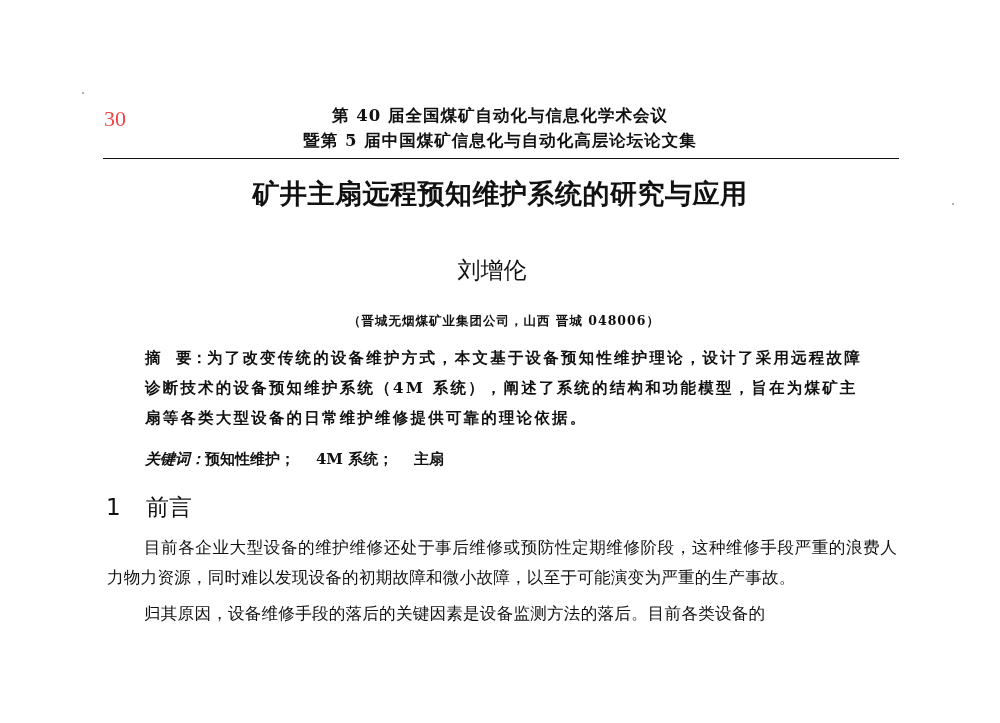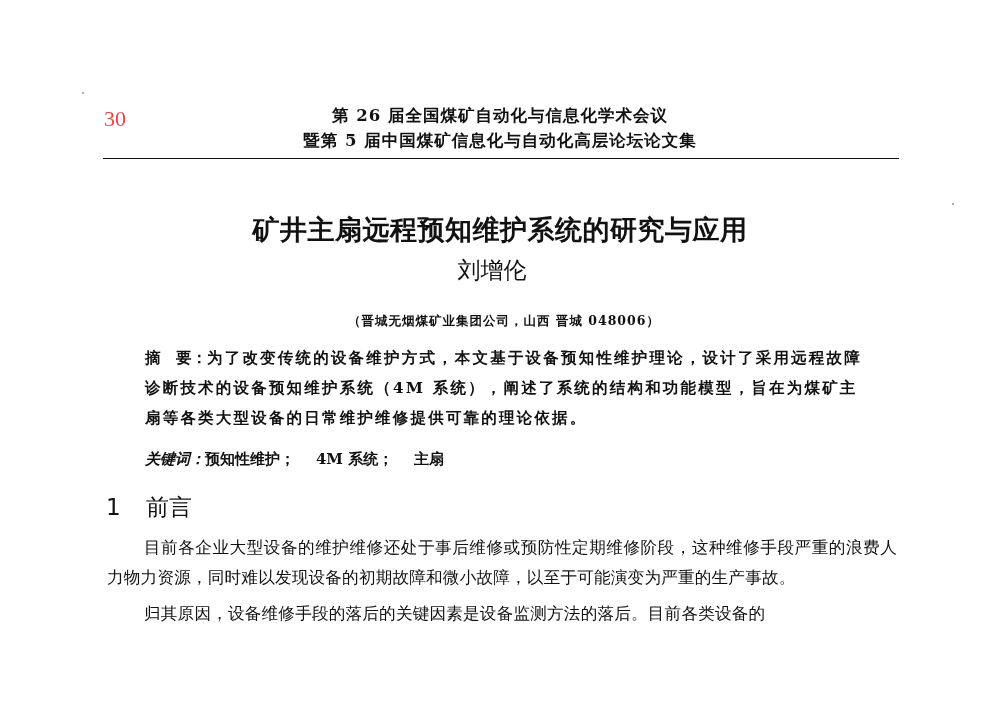--- a/index.html
+++ b/index.html
@@ -47,21 +47,20 @@
   .paper-title {
     position: absolute;
     left: 100px;
     width: 800px;
     top: 176px;
     text-align: center;
     font-family: Liberation Mono, monospace;
     font-weight: bold;
     font-size: 27px;
     letter-spacing: 0.5px;
-    margin-top: 36px;
   }
   .author {
     position: absolute;
     left: 92px;
     width: 800px;
     top: 255px;
     text-align: center;
     font-family: "DejaVu Sans", sans-serif;
     font-size: 23px;
   }
@@ -141,21 +140,21 @@
     background: #999;
     border-radius: 50%;
   }
 </style>
 </head>
 <body>
 
 <div class="page-number">30</div>
 
 <div class="running-header">
-  <span class="line">第 26 届全国煤矿自动化与信息化学术会议</span>
+  <span class="line">第 40 届全国煤矿自动化与信息化学术会议</span>
   <span class="line">暨第 5 届中国煤矿信息化与自动化高层论坛论文集</span>
 </div>
 
 <div class="header-rule"></div>
 
 <div class="paper-title">矿井主扇远程预知维护系统的研究与应用</div>
 
 <div class="author">刘增伦</div>
 
 <div class="affiliation">（晋城无烟煤矿业集团公司，山西 晋城 048006）</div>

